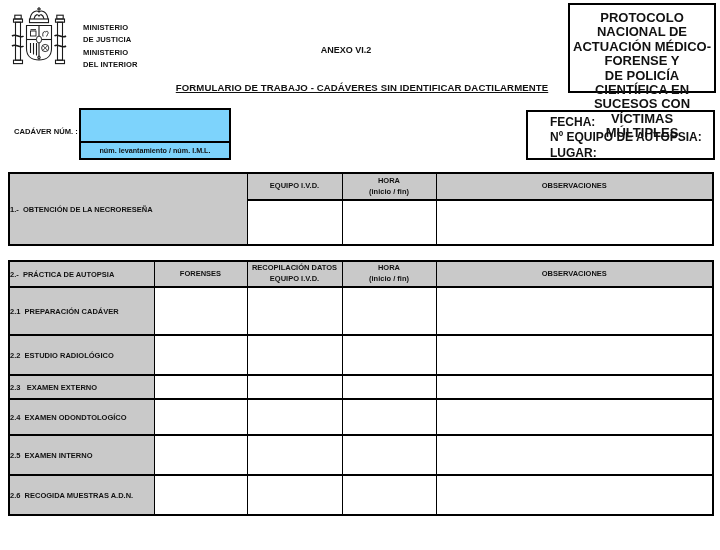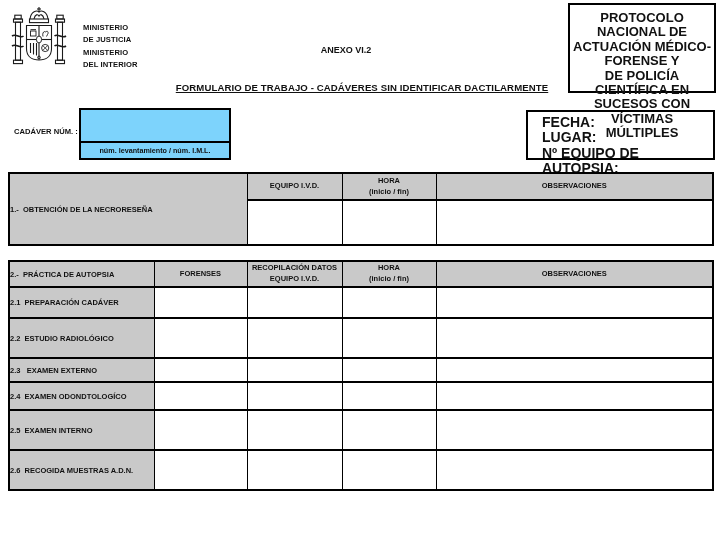--- a/index.html
+++ b/index.html
@@ -26,21 +26,21 @@
   
   .cad-label{left:14px;top:127px;font-size:7.6px;font-weight:bold;}
   .cad-box{left:79px;top:108px;width:152px;height:52px;border:2px solid #000;box-sizing:border-box;background:#7dd3fc;}
   .cad-box .val{height:31px;}
   .cad-box .cap{
     border-top:2px solid #000;height:15px;display:flex;align-items:center;justify-content:center;
     font-size:7.2px;font-weight:bold;
   }
   .info-box{
     left:526px;top:110px;width:189px;height:50px;border:2px solid #000;box-sizing:border-box;
-    padding:3px 0 0 14px;font-size:14px;font-weight:bold;line-height:15.4px;
+    padding:3px 0 0 22px;font-size:12px;font-weight:bold;line-height:15.4px;
   }
 
   
   table.t{border-collapse:collapse;table-layout:fixed;border:2px solid #000;}
   table.t td{
     border:1px solid #000;border-top-width:2px;border-bottom-width:2px;
     padding:0;font-size:7.5px;font-weight:bold;box-sizing:border-box;vertical-align:middle;
   }
   td.g{background:var(--cell_gray,#c9c9c9);}
   td.lab{text-align:left;padding-left:8px;padding-right:4px;}
@@ -113,22 +113,22 @@
 <div class="abs form-title">FORMULARIO DE TRABAJO - CADÁVERES SIN IDENTIFICAR DACTILARMENTE</div>
 
 <div class="abs cad-label">CADÁVER NÚM. :</div>
 <div class="abs cad-box">
   <div class="val"></div>
   <div class="cap">núm. levantamiento / núm. I.M.L.</div>
 </div>
 
 <div class="abs info-box">
   <div>FECHA:</div>
+  <div>Nº EQUIPO DE AUTOPSIA:</div>
   <div>LUGAR:</div>
-  <div>Nº EQUIPO DE AUTOPSIA:</div>
 </div>
 
 <table class="abs t t1" style="width:704px;">
   <colgroup>
       <col style="width:238px">
       <col style="width:95px">
       <col style="width:94px">
       <col style="width:277px">
     </colgroup>
   <tbody>
@@ -158,42 +158,42 @@
   <tbody>
       <tr style="height:26px;">
     <td class="g lab">2.-&nbsp;&nbsp;PRÁCTICA DE AUTOPSIA</td>
     <td class="g c">FORENSES</td>
     <td class="g c prelines">RECOPILACIÓN DATOS
 EQUIPO I.V.D.</td>
     <td class="g c prelines">HORA
 (inicio / fin)</td>
     <td class="g c">OBSERVACIONES</td>
   </tr>
-  <tr style="height:31px;">
+  <tr style="height:48px;">
     <td class="g lab">2.1&nbsp;&nbsp;PREPARACIÓN CADÁVER</td>
     <td class="in"></td>
     <td class="in"></td>
     <td class="in"></td>
     <td class="in"></td>
   </tr>
   <tr style="height:40px;">
     <td class="g lab">2.2&nbsp;&nbsp;ESTUDIO RADIOLÓGICO</td>
     <td class="in"></td>
     <td class="in"></td>
     <td class="in"></td>
     <td class="in"></td>
   </tr>
   <tr style="height:24px;">
     <td class="g lab">2.3&nbsp;&nbsp;&nbsp;EXAMEN EXTERNO</td>
     <td class="in"></td>
     <td class="in"></td>
     <td class="in"></td>
     <td class="in"></td>
   </tr>
-  <tr style="height:28px;">
+  <tr style="height:36px;">
     <td class="g lab">2.4&nbsp;&nbsp;EXAMEN ODONDTOLOGÍCO</td>
     <td class="in"></td>
     <td class="in"></td>
     <td class="in"></td>
     <td class="in"></td>
   </tr>
   <tr style="height:40px;">
     <td class="g lab">2.5&nbsp;&nbsp;EXAMEN INTERNO</td>
     <td class="in"></td>
     <td class="in"></td>

